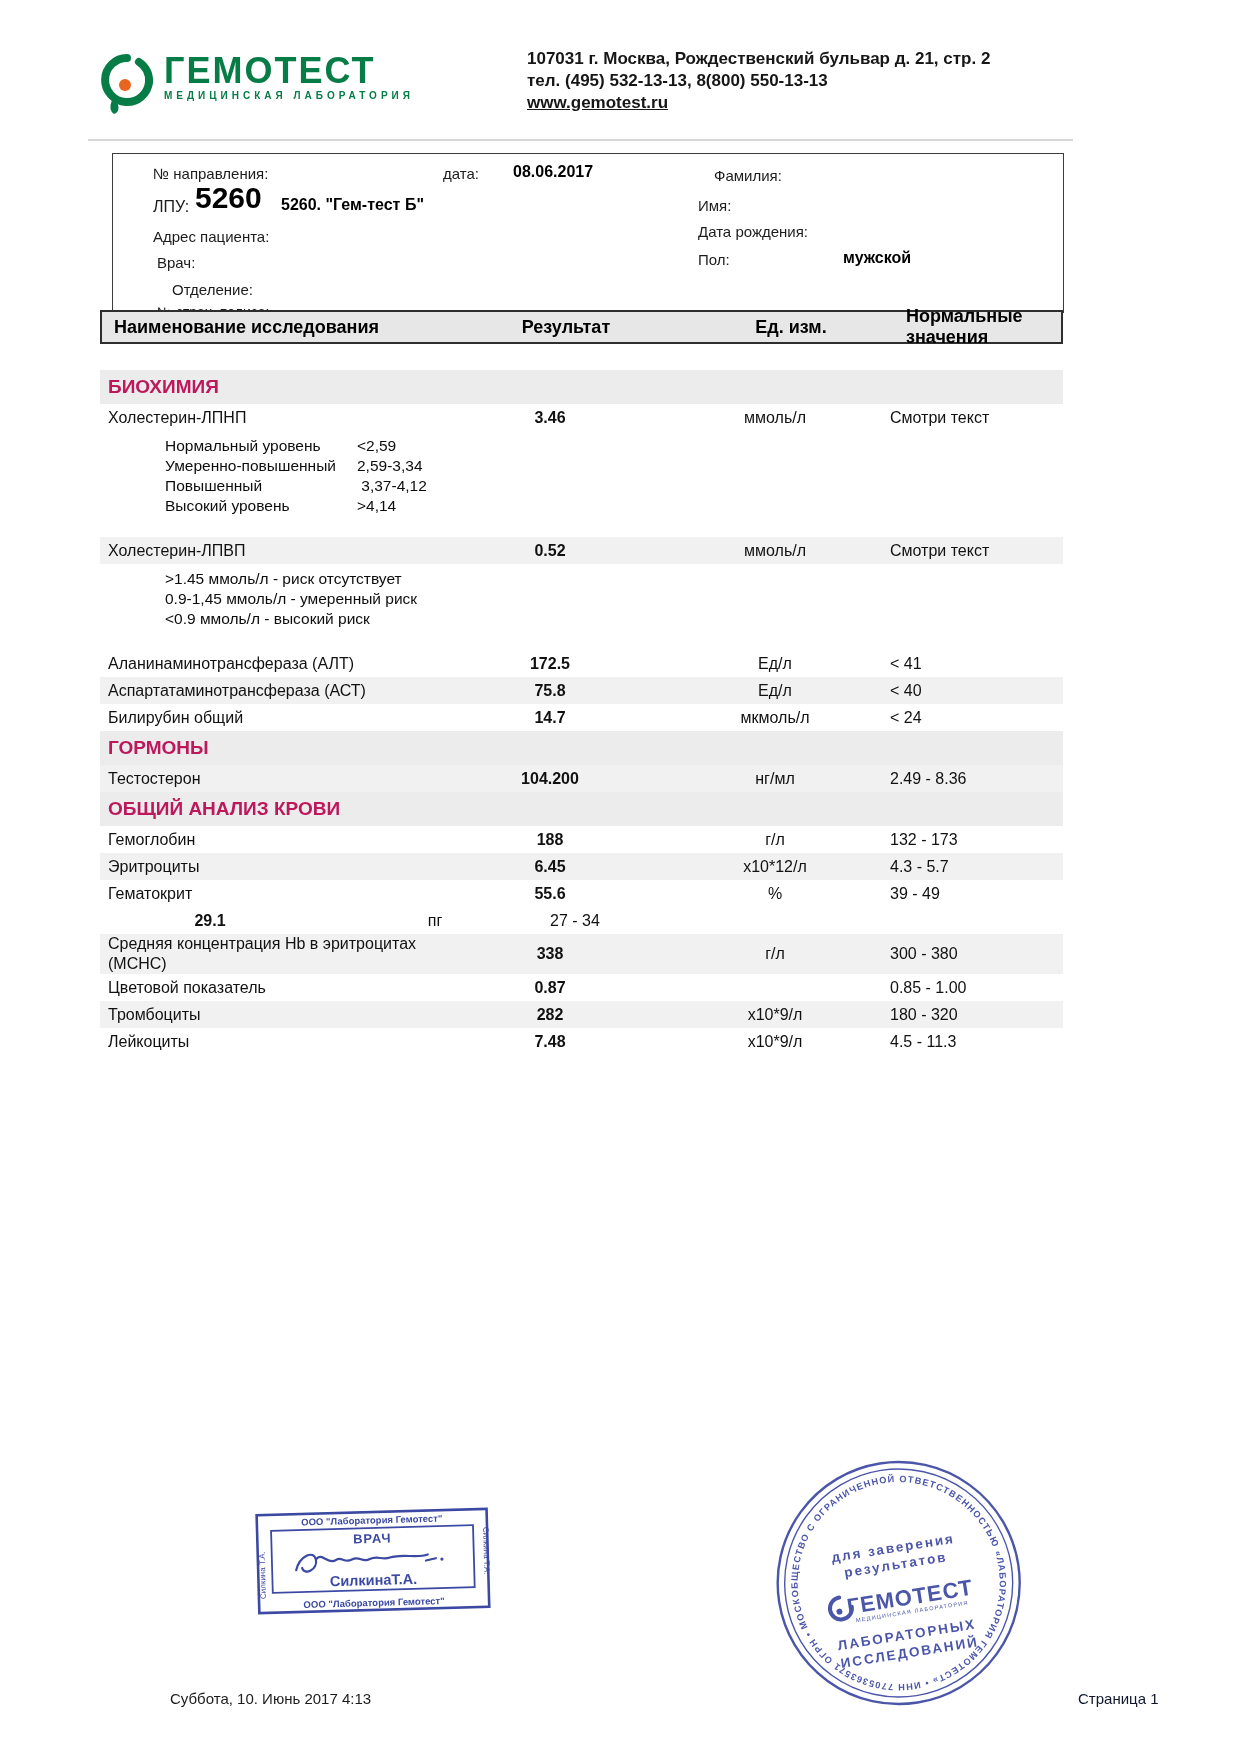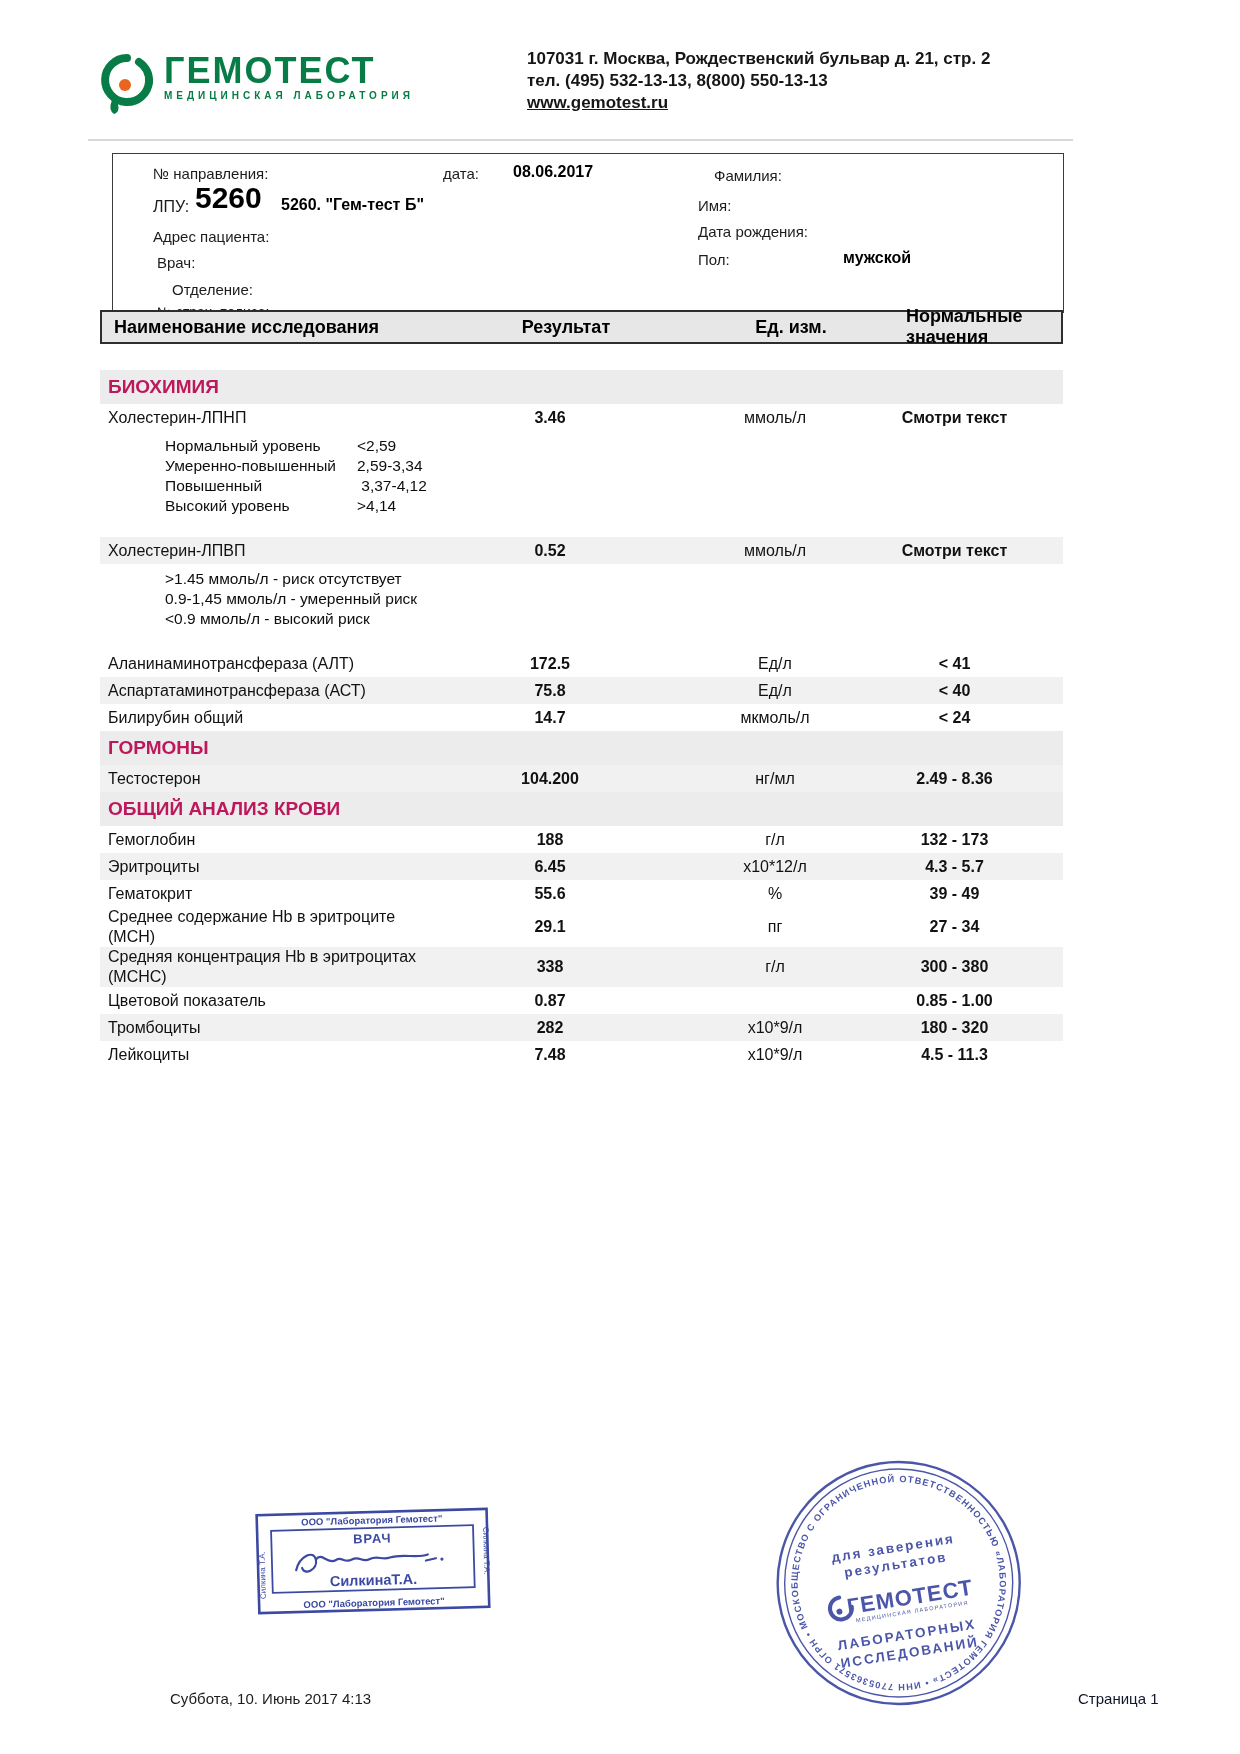--- a/index.html
+++ b/index.html
@@ -27,21 +27,21 @@
   .thead .h-res{width:220px;text-align:center;}
   .thead .h-unit{width:230px;text-align:center;}
   .thead .h-norm{flex:1;padding-right:30px;line-height:21px;}
   .tbody{left:100px;top:370px;width:963px;}
   .sec{height:34px;display:flex;align-items:center;padding-left:8px;background:#ececec;font-weight:bold;font-size:19px;color:#be185d;box-sizing:border-box;}
   .row{display:flex;align-items:center;min-height:27px;font-size:16px;}
   .row.shade{background:#f1f1f1;}
   .cell-name{width:340px;padding-left:8px;line-height:1.25;box-sizing:border-box;}
   .cell-res{width:220px;text-align:center;font-weight:bold;}
   .cell-unit{width:230px;text-align:center;}
-  .cell-norm{flex:1;text-align:center;padding-right:44px;font-weight:bold;}
+  .cell-norm{flex:1;text-align:left;padding-right:44px;}
   .notes{padding:5px 0 0 65px;font-size:15.5px;line-height:20px;color:#0d0d0d;}
   .note-label{display:inline-block;width:192px;}
   .spacer{height:21px;}
 
   
   .stamp-doc{left:256px;top:1510px;transform:rotate(-1.6deg);}
   .stamp-round{left:768px;top:1452px;transform:rotate(-9deg);}
 
   
   .footer-date{left:170px;top:1690px;font-size:15px;color:#1c1c1c;}
@@ -162,21 +162,20 @@
       <div class="cell-unit">x10*12/л</div>
       <div class="cell-norm">4.3 - 5.7</div>
     </div>
     <div class="row">
       <div class="cell-name">Гематокрит</div>
       <div class="cell-res">55.6</div>
       <div class="cell-unit">%</div>
       <div class="cell-norm">39 - 49</div>
     </div>
     <div class="row">
-      <div class="cell-name">Среднее содержание Hb в эритроците (MCH)</div>
       <div class="cell-res">29.1</div>
       <div class="cell-unit">пг</div>
       <div class="cell-norm">27 - 34</div>
     </div>
     <div class="row shade">
       <div class="cell-name">Средняя концентрация Hb в эритроцитах (MCHC)</div>
       <div class="cell-res">338</div>
       <div class="cell-unit">г/л</div>
       <div class="cell-norm">300 - 380</div>
     </div>

